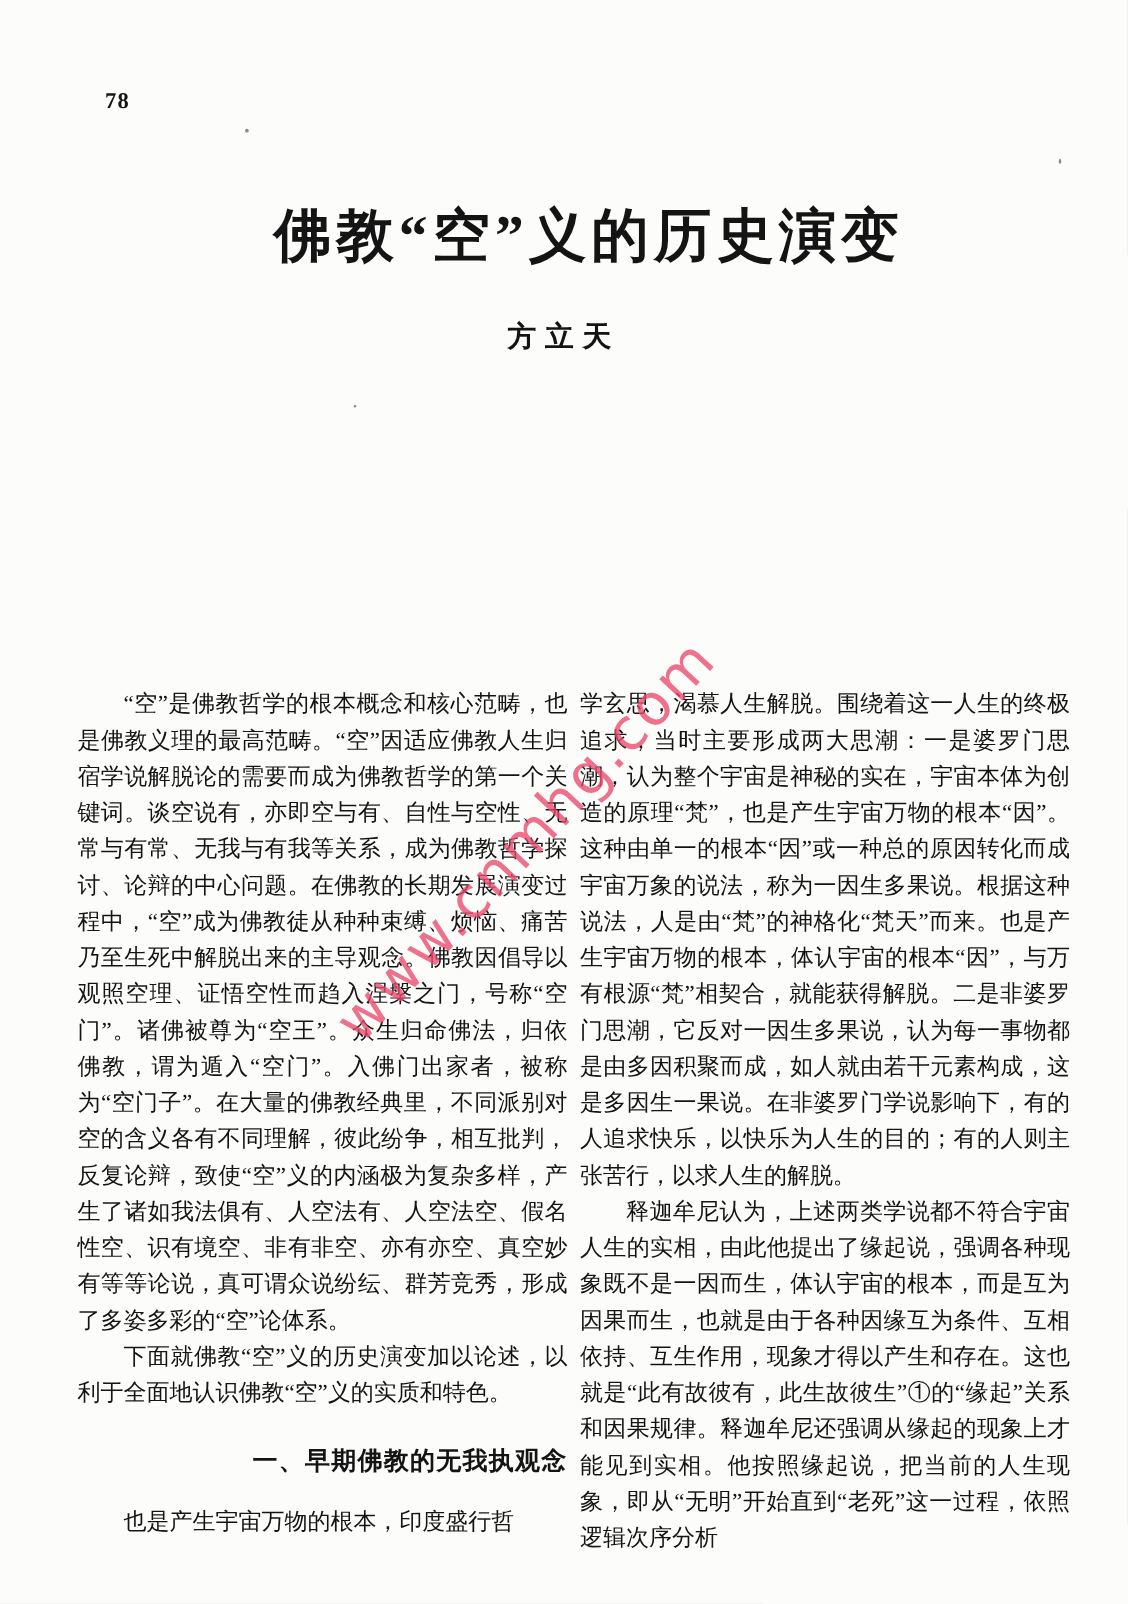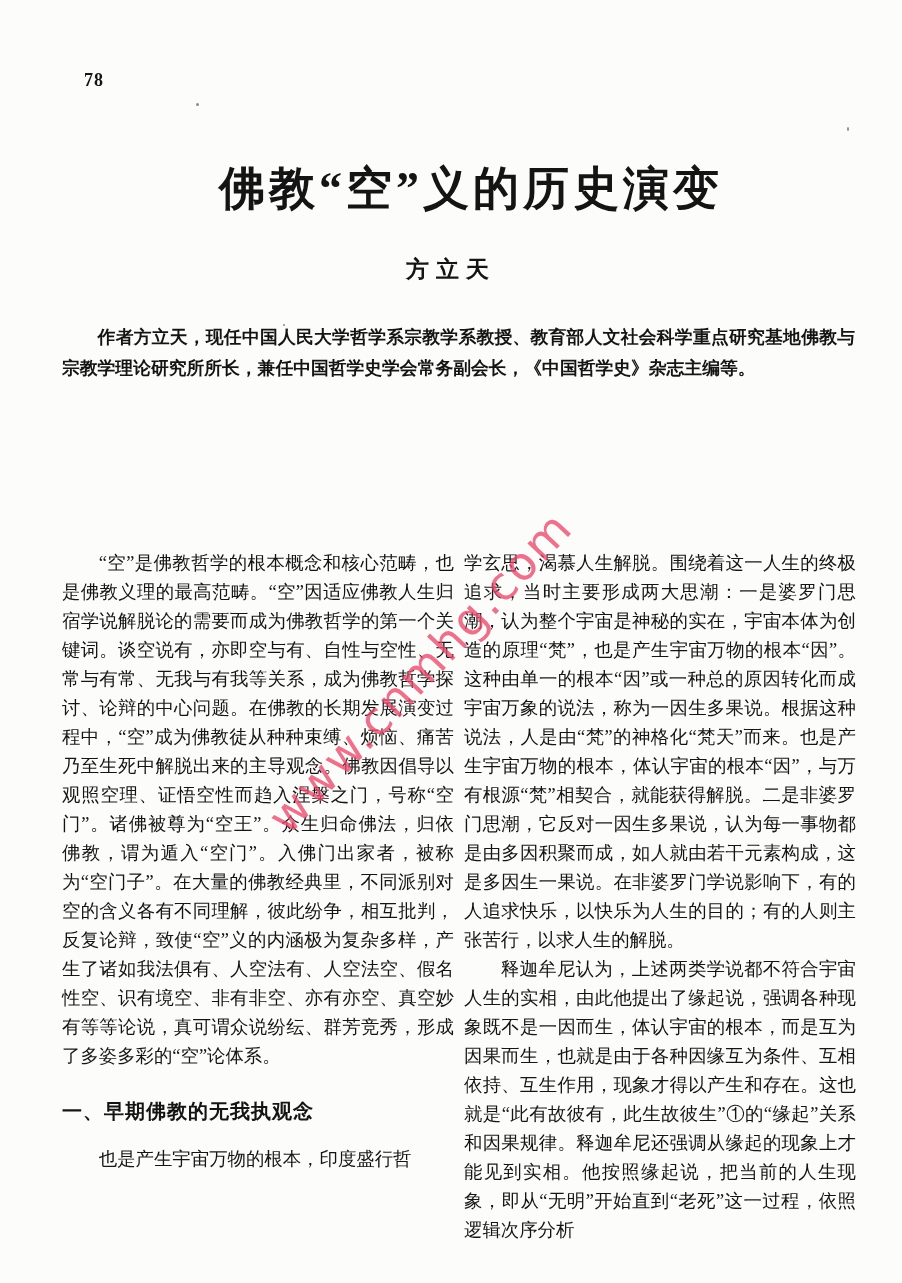--- a/index.html
+++ b/index.html
@@ -70,21 +70,21 @@
     width: 392px;
     font-size: 18.4px;
     line-height: 29px;
     text-align: justify;
   }
   .col-left  { left: 62px; font-family: Liberation Serif, serif; }
   .col-right { left: 464px; }
   .body-col p { margin: 0; text-align: justify; }
   .section-heading {
     margin: 26px 0 19px 0;
-    text-align: left;
+    text-align: right;
     font-size: 20px;
     font-weight: bold;
     letter-spacing: 1px;
   }
   .watermark {
     position: absolute;
     left: 420px;
     top: 672px;
     transform: translate(-50%, -50%) rotate(-47deg);
     font-family: "DejaVu Sans", sans-serif;
@@ -103,25 +103,25 @@
 
 <div class="page">
 
   <div class="page-number">78</div>
 
   <h1 class="article-title" style="margin:0;padding-left:20px;">佛教“空”义的历史演变</h1>
 
   <div class="article-author">方立天</div>
 
   <div class="front-matter">
-    <p class="indent">作者方立天，现任中国人民大学哲学系宗教学系教授、教育部人文社会科学重点研究基地佛教与宗教学理论研究所所长，兼任中国哲学史学会常务副会长，《中国哲学史》杂志主编等。</p>
   </div>
 
   <div class="body-col col-left">
     <p class="indent">“空”是佛教哲学的根本概念和核心范畴，也是佛教义理的最高范畴。“空”因适应佛教人生归宿学说解脱论的需要而成为佛教哲学的第一个关键词。谈空说有，亦即空与有、自性与空性、无常与有常、无我与有我等关系，成为佛教哲学探讨、论辩的中心问题。在佛教的长期发展演变过程中，“空”成为佛教徒从种种束缚、烦恼、痛苦乃至生死中解脱出来的主导观念。佛教因倡导以观照空理、证悟空性而趋入涅槃之门，号称“空门”。诸佛被尊为“空王”。众生归命佛法，归依佛教，谓为遁入“空门”。入佛门出家者，被称为“空门子”。在大量的佛教经典里，不同派别对空的含义各有不同理解，彼此纷争，相互批判，反复论辩，致使“空”义的内涵极为复杂多样，产生了诸如我法俱有、人空法有、人空法空、假名性空、识有境空、非有非空、亦有亦空、真空妙有等等论说，真可谓众说纷纭、群芳竞秀，形成了多姿多彩的“空”论体系。</p>
+    <p class="indent">下面就佛教“空”义的历史演变加以论述，以利于全面地认识佛教“空”义的实质和特色。</p>
     <h2 class="section-heading">一、早期佛教的无我执观念</h2>
     <p class="indent">也是产生宇宙万物的根本，印度盛行哲</p>
   </div>
 
   <div class="body-col col-right">
     <p>学玄思，渴慕人生解脱。围绕着这一人生的终极追求，当时主要形成两大思潮：一是婆罗门思潮，认为整个宇宙是神秘的实在，宇宙本体为创造的原理“梵”，也是产生宇宙万物的根本“因”。这种由单一的根本“因”或一种总的原因转化而成宇宙万象的说法，称为一因生多果说。根据这种说法，人是由“梵”的神格化“梵天”而来。也是产生宇宙万物的根本，体认宇宙的根本“因”，与万有根源“梵”相契合，就能获得解脱。二是非婆罗门思潮，它反对一因生多果说，认为每一事物都是由多因积聚而成，如人就由若干元素构成，这是多因生一果说。在非婆罗门学说影响下，有的人追求快乐，以快乐为人生的目的；有的人则主张苦行，以求人生的解脱。</p>
     <p class="indent">释迦牟尼认为，上述两类学说都不符合宇宙人生的实相，由此他提出了缘起说，强调各种现象既不是一因而生，体认宇宙的根本，而是互为因果而生，也就是由于各种因缘互为条件、互相依持、互生作用，现象才得以产生和存在。这也就是“此有故彼有，此生故彼生”①的“缘起”关系和因果规律。释迦牟尼还强调从缘起的现象上才能见到实相。他按照缘起说，把当前的人生现象，即从“无明”开始直到“老死”这一过程，依照逻辑次序分析</p>
   </div>
 
   <div class="watermark">www.cnmhg.com</div>

